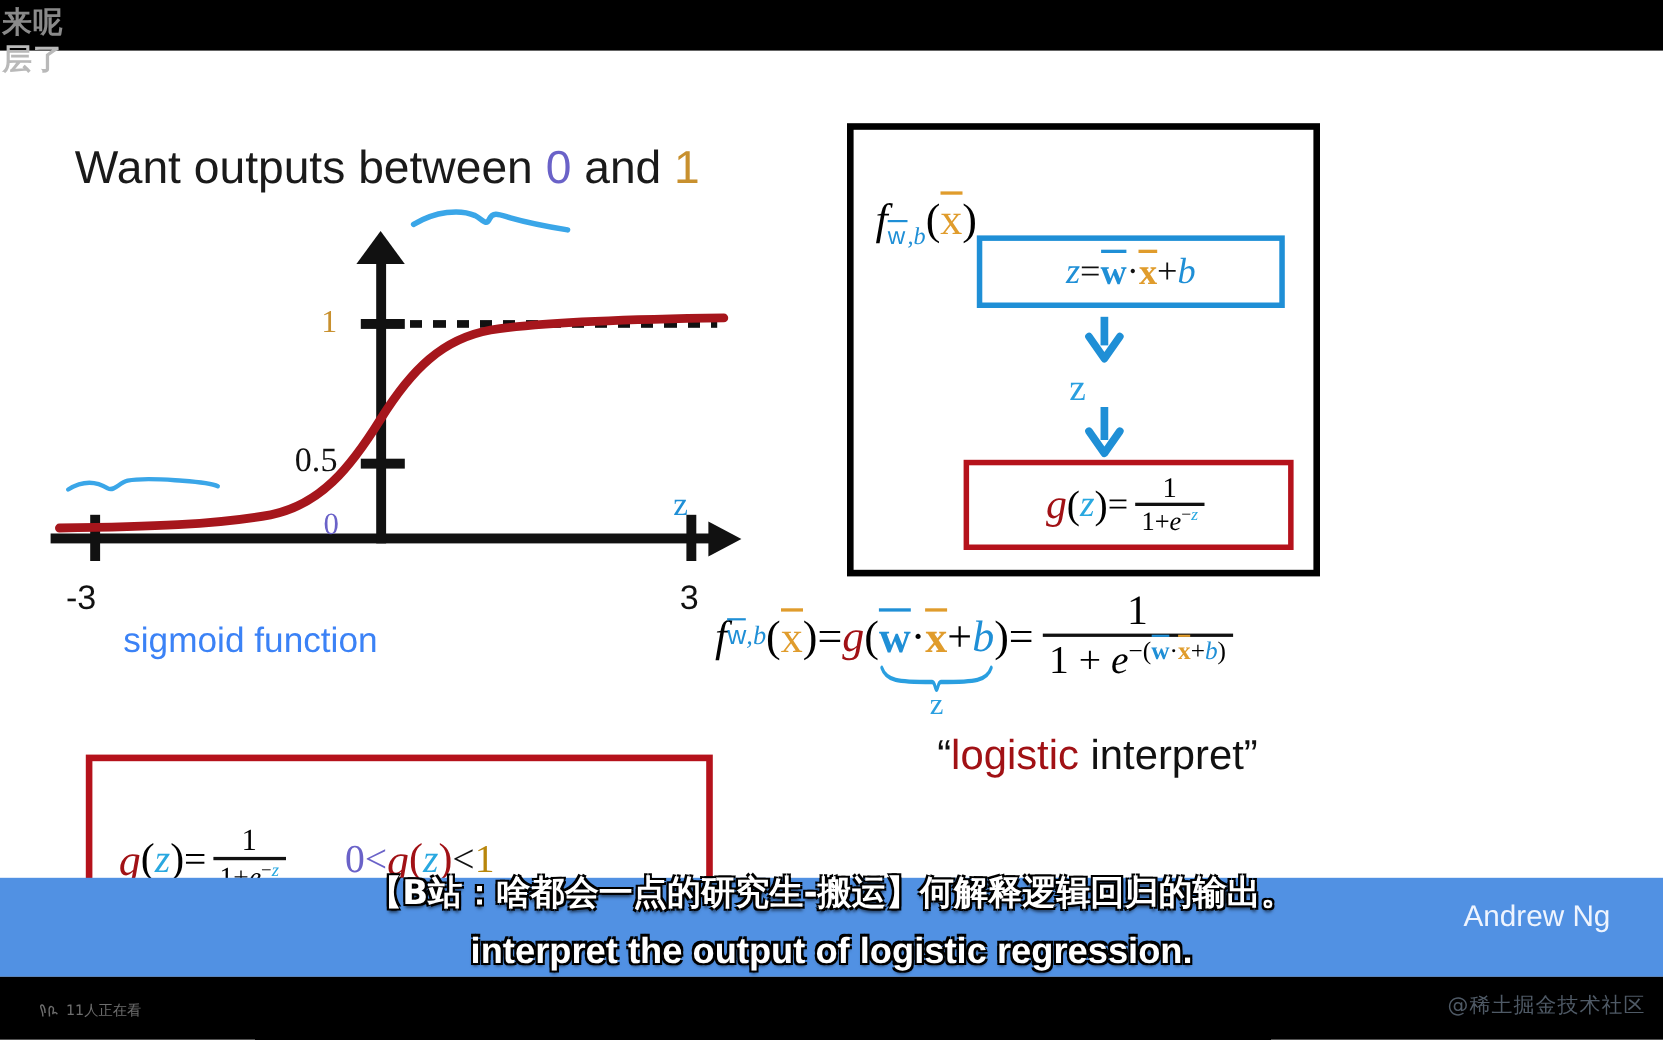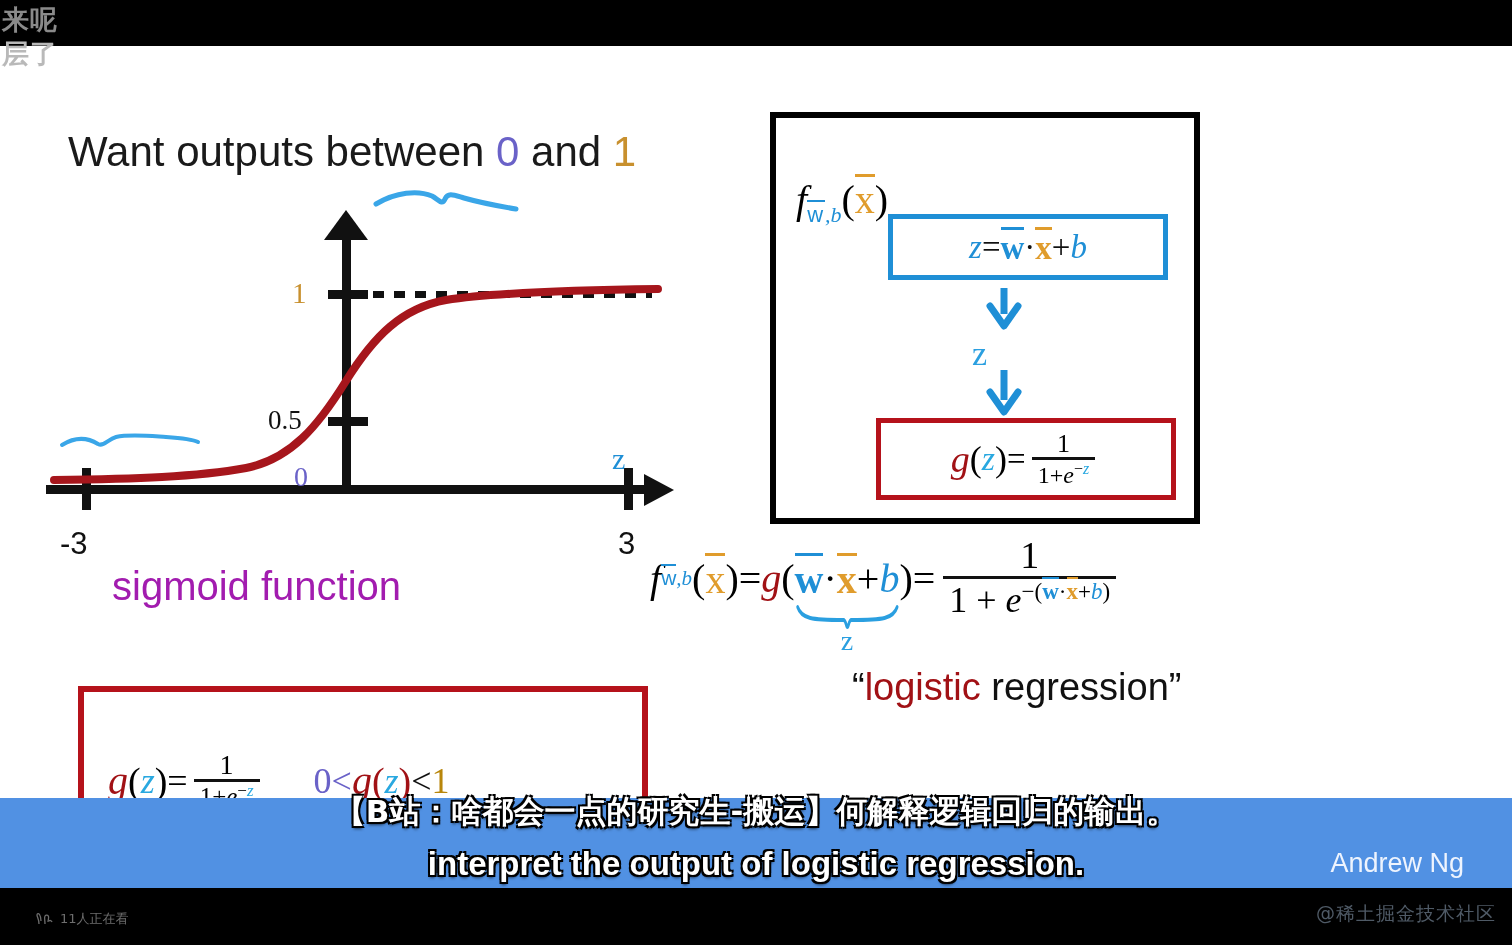--- a/index.html
+++ b/index.html
@@ -45,29 +45,29 @@
                   border-bottom:30px solid #111; border-left:22px solid transparent; border-right:22px solid transparent; }
   .tick { position:absolute; background:#111; }
   .tick-y1   { left:282px; bottom:247px; width:40px; height:9px; }
   .tick-y05  { left:282px; bottom:120px; width:40px; height:9px; }
   .tick-xm3  { left:36px;  bottom:36px;  width:9px;  height:42px; }
   .tick-x3   { left:578px; bottom:36px;  width:9px;  height:42px; }
   .dotted1 { position:absolute; left:306px; bottom:248px; width:300px; height:7px;
              background-image:repeating-linear-gradient(to right,#111 0 11px,transparent 11px 21px); }
   .lbl { position:absolute; font-size:29px; font-family:"Liberation Serif", serif; }
   .lbl-1    { left:246px; bottom:236px; }
-  .lbl-05   { left:222px; bottom:110px; font-size:27px; color:#111; }
+  .lbl-05   { left:222px; bottom:110px; font-size:31px; color:#111; }
   .lbl-m3   { left:14px;  bottom:-16px; font-size:31px; color:#111; font-family:"Liberation Sans",sans-serif;}
   .lbl-0    { left:248px; bottom:53px;  font-size:28px; }
   .lbl-3    { left:572px; bottom:-16px; font-size:31px; color:#111; font-family:"Liberation Sans",sans-serif;}
   .lbl-z    { left:566px; bottom:70px;  font-size:30px; font-family:"Liberation Serif", serif; font-style:normal;}
 
   .sigmoid-svg { position:absolute; left:0; top:0; width:640px; height:370px; }
 
-  .cap-sig { position:absolute; left:112px; top:518px; font-size:40px; color:#a21caf; }
+  .cap-sig { position:absolute; left:112px; top:518px; font-size:32px; color:#3b82f6; }
   .cap-log { position:absolute; left:112px; top:582px; font-size:36px; color:#111; }
 
   
   .redbox-l { position:absolute; left:78px; top:640px; width:570px; height:140px;
               border:6px solid #b5121b; background:#fff; }
   .rb-line1 { position:absolute; left:32px; top:8px; font-size:35px; color:#111; white-space:nowrap; }
   .rb-line2 { position:absolute; left:24px; top:58px; display:flex; align-items:center; white-space:nowrap; }
 
   
   .frac { display:inline-flex; flex-direction:column; align-items:center; vertical-align:middle;
@@ -101,21 +101,21 @@
   .brace-z { position:absolute; left:50%; top:calc(100% + 22px); transform:translateX(-50%);
              font-size:28px; color:#2a9fe0; font-family:"Liberation Serif", serif; }
   .cap-lr { position:absolute; left:852px; top:620px; font-size:38px; color:#111; white-space:nowrap; }
 
   
   .footer { position:absolute; left:0; bottom:57px; width:1512px; height:90px; background:#5191e3; z-index:30; }
   .stanford { position:absolute; left:62px; bottom:80px; display:flex; align-items:baseline; gap:10px; z-index:34; }
   .stanford .s1 { font-family:"Liberation Serif", serif; font-size:31px; color:#fff; }
   .stanford .sdiv { width:2px; height:24px; background:#dce9fb; display:inline-block; }
   .stanford .s2 { font-family:"Liberation Sans", sans-serif; font-size:23px; color:#eaf1fd; letter-spacing:1.5px; }
-  .presenter { position:absolute; right:48px; bottom:66px; font-size:27px; color:#eef4fe; z-index:34; }
+  .presenter { position:absolute; right:48px; bottom:96px; font-size:27px; color:#eef4fe; z-index:34; }
 
   
   .sub { position:absolute; width:1512px; text-align:center; z-index:36; white-space:nowrap;
          color:#fff; font-weight:bold; }
   .sub-cn { bottom:112px; font-family:"DejaVu Sans", sans-serif; font-size:31px;
             text-shadow:-2px -2px 0 #000,2px -2px 0 #000,-2px 2px 0 #000,2px 2px 0 #000,0 3px 3px rgba(0,0,0,.6); }
   .sub-en { bottom:62px; font-family:"Liberation Sans", sans-serif; font-size:33px;
             text-shadow:-2px -2px 0 #000,2px -2px 0 #000,-2px 2px 0 #000,2px 2px 0 #000,0 3px 3px rgba(0,0,0,.6); }
 </style>
 </head>
@@ -213,21 +213,21 @@
         <span class="frac" style="margin:0 6px">
           <span class="num" style="font-size:26px">1</span>
           <span class="bar"></span>
           <span class="den" style="font-size:24px"><span>1+</span><span class="mit">e</span><sup style="font-size:16px"><span>−</span><span class="mit c-cyan">z</span></sup></span>
         </span>
       </div>
     </div>
 
     <div class="bigeq">
       <span class="mit">f</span>
-        <sub style="font-size:21px"><span class="c-blue" style="border-top:2px solid #1f8fd6">w</span><span class="c-blue mit">,</span><span class="c-blue mit">b</span></sub>
+        <sub style="font-size:24px"><span class="c-blue" style="border-top:2px solid #1f8fd6">w</span><span class="c-blue mit">,</span><span class="c-blue mit">b</span></sub>
         <span class="mser">(</span>
         <span class="mser c-orange" style="border-top:3px solid #e09c2c">x</span>
         <span class="mser">)</span>
         <span class="mser"> = </span>
         <span class="mit c-red">g</span>
         <span class="mser">(</span>
       <span class="brace-wrap">
         <span class="mser c-blue" style="border-top:3px solid #1f8fd6;font-weight:bold">w</span>
           <span class="mser">·</span>
           <span class="mser c-orange" style="border-top:3px solid #e09c2c;font-weight:bold">x</span>
@@ -241,21 +241,21 @@
       <span class="mser">)</span>
         <span class="mser"> = </span>
       <span class="frac" style="margin:0 8px">
         <span class="num" style="font-size:38px">1</span>
         <span class="bar"></span>
         <span class="den" style="font-size:36px"><span class="mser">1 + </span><span class="mit">e</span><sup style="font-size:23px"><span>−</span><span>(</span><span class="c-blue" style="border-top:2px solid #1f8fd6;font-weight:bold">w</span><span>·</span><span class="c-orange" style="border-top:2px solid #e09c2c;font-weight:bold">x</span><span>+</span><span class="c-blue mit">b</span><span>)</span></sup></span>
       </span>
     </div>
 
     <div class="cap-lr">
-      <span>“</span><span class="c-red">logistic</span><span> regression</span><span>”</span>
+      <span>“</span><span class="c-red">logistic</span><span> interpret</span><span>”</span>
     </div>
   </div>
 
   <div class="footer"></div>
   <div class="presenter">Andrew Ng</div>
 
   <div class="sub sub-en">interpret the output of logistic regression.</div>
   <div class="sub sub-cn">【B站：啥都会一点的研究生-搬运】何解释逻辑回归的输出。</div>
 
   <div class="topbar"></div>

